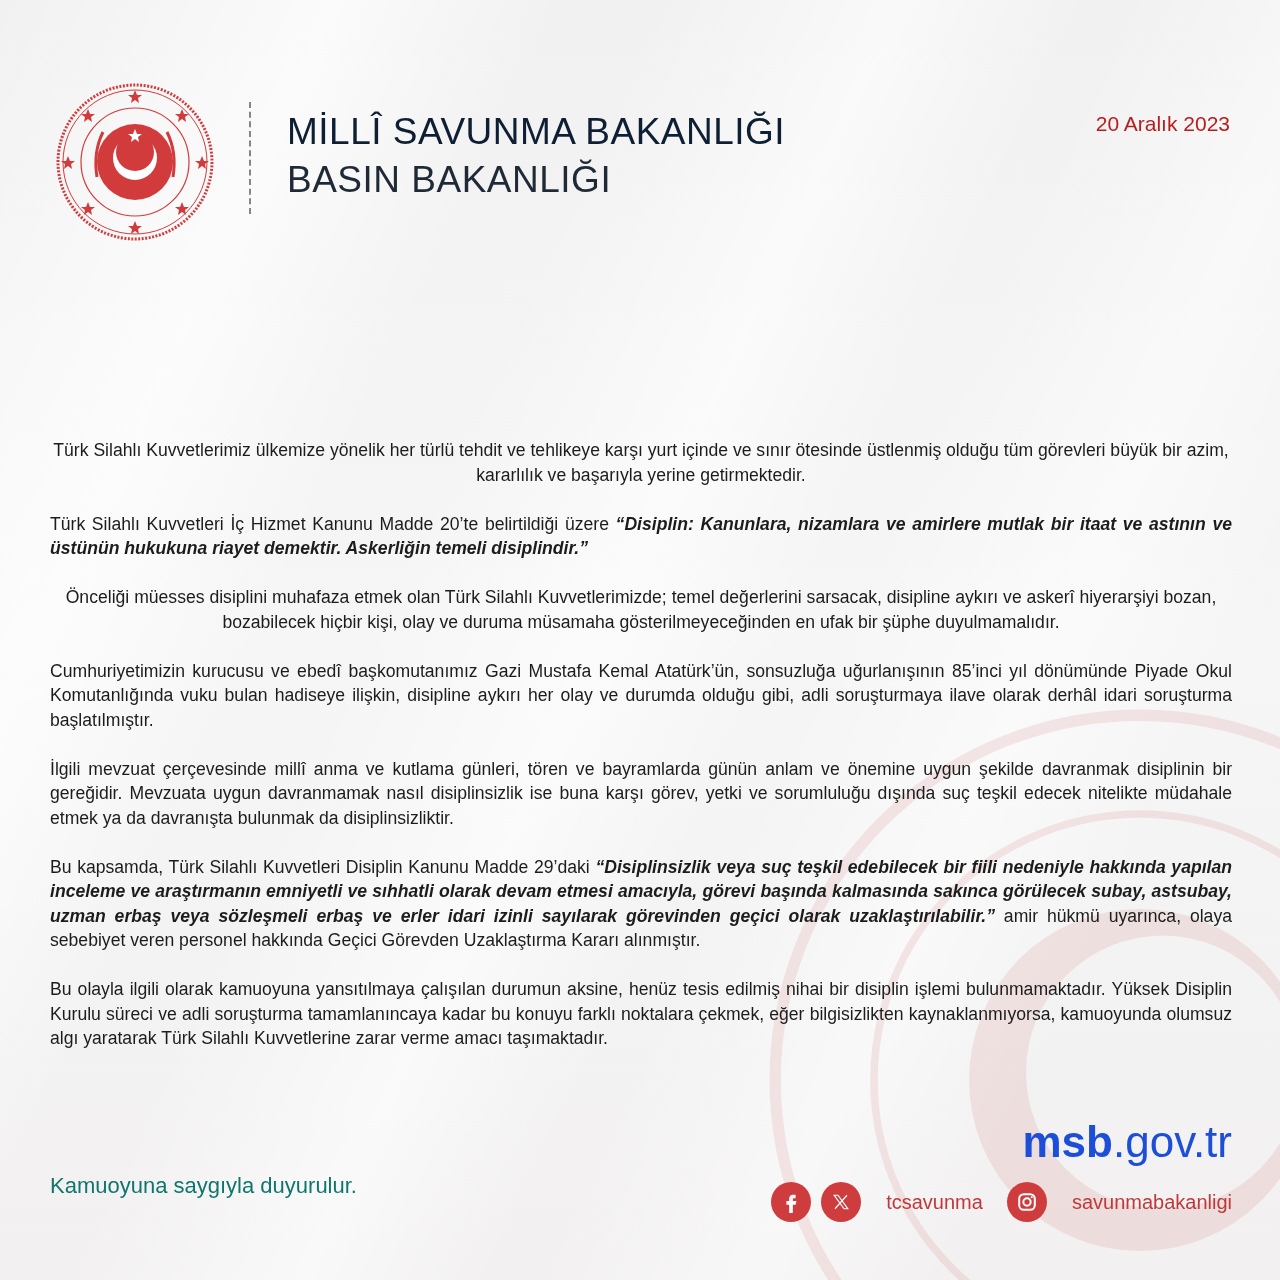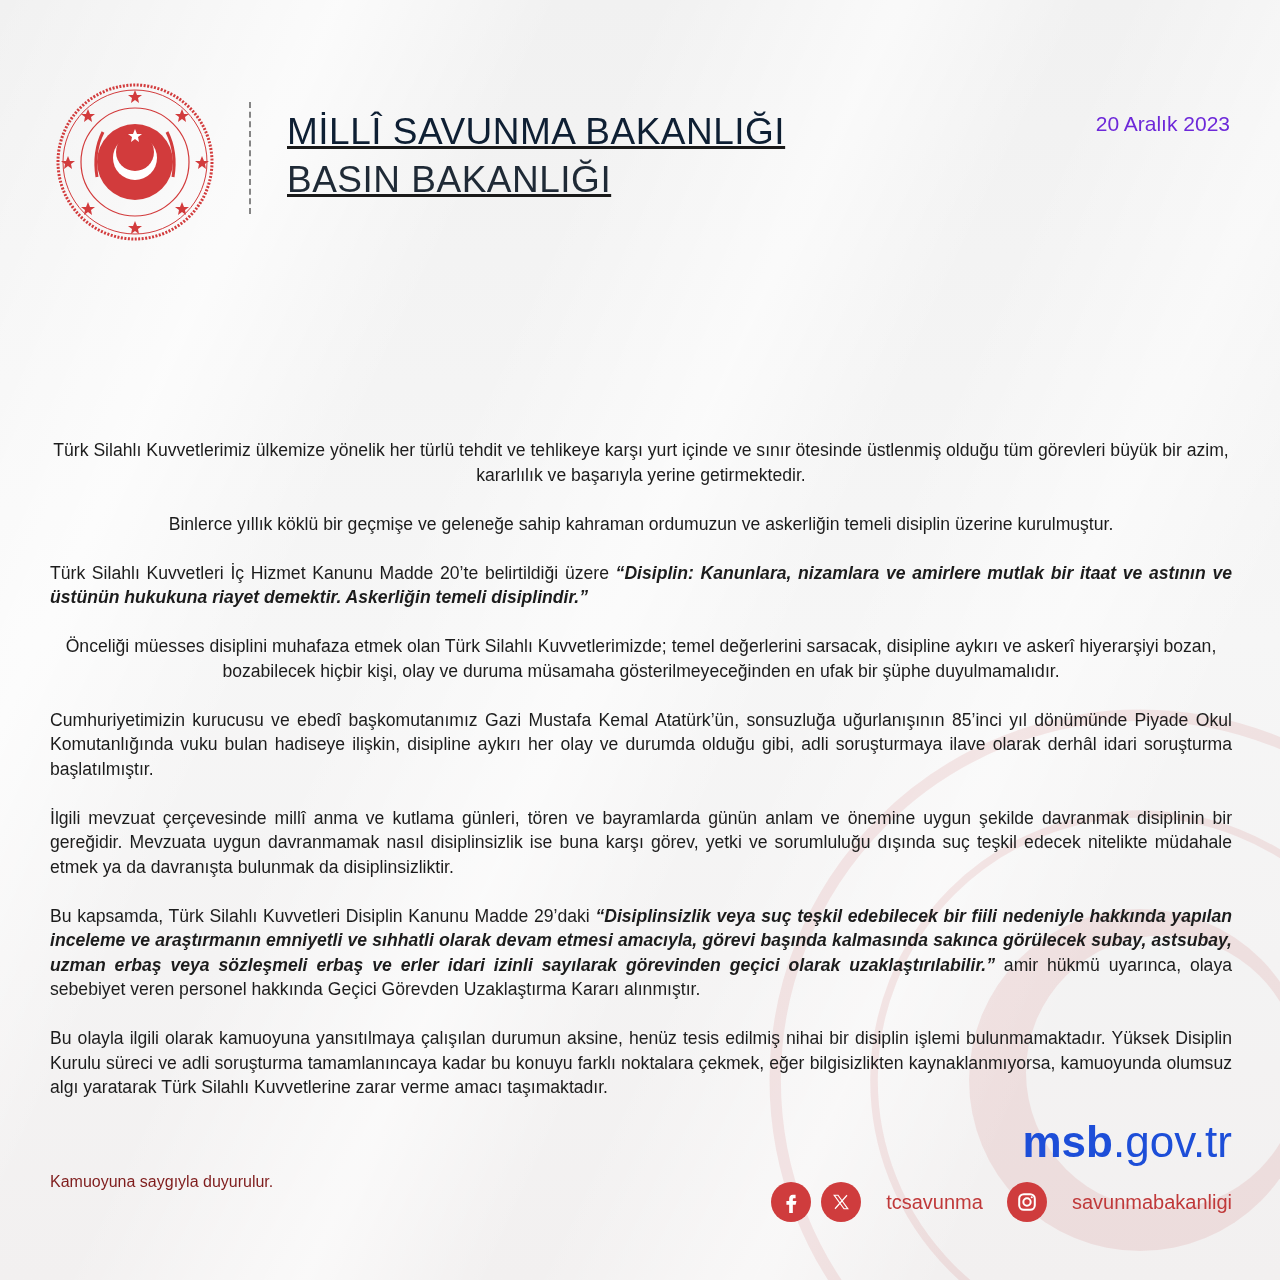--- a/index.html
+++ b/index.html
@@ -23,52 +23,52 @@
       z-index: 1; opacity: 0.10;
     }
     .layer { position: absolute; z-index: 2; }
 
     
     .logo { left: 55px; top: 82px; width: 160px; height: 160px; }
     .divider {
       left: 249px; top: 102px; width: 0; height: 112px;
       border-left: 2px dashed #555; opacity: 0.7;
     }
-    .title-block { left: 287px; top: 108px; text-decoration: underline; }
+    .title-block { left: 287px; top: 108px; }
     .org-name {
       font-size: 37px; font-weight: 400; letter-spacing: 0.5px;
       color: #0e1f33; line-height: 48px; white-space: nowrap;
     }
     .doc-type {
       font-size: 37px; font-weight: 400; letter-spacing: 0.5px;
       color: #1f2a36; line-height: 48px; white-space: nowrap;
     }
     .date {
-      right: 50px; top: 112px; font-size: 21px; color: #6d28d9; white-space: nowrap;
+      right: 50px; top: 112px; font-size: 21px; color: #b91c1c; white-space: nowrap;
     }
 
     
     .headline {
       left: 50px; top: 288px; width: 1210px;
       font-size: 41px; font-weight: 700; color: #d23b3c;
       line-height: 55px; letter-spacing: -1.2px;
     }
 
     
     .body-text {
       left: 50px; top: 438px; width: 1182px;
       font-size: 17.6px; line-height: 24.5px; color: #1c1c1c;
     }
     .body-text p { margin: 0 0 24.5px 0; text-align: justify; }
     .body-text p.left { text-align: center; }
     .body-text b { font-weight: 700; font-style: italic; }
 
     
     .closing {
-      left: 50px; top: 1173px; font-size: 16px; color: #7f1d1d; font-weight: 500; white-space: nowrap;
+      left: 50px; top: 1173px; font-size: 22px; color: #0f766e; font-weight: 500; white-space: nowrap;
     }
     .site {
       right: 48px; top: 1117px; font-size: 44px; color: #1d4ed8; white-space: nowrap;
     }
     .site .strong { font-weight: 700; }
     .social {
       right: 48px; top: 1182px; display: flex; align-items: center; gap: 10px;
     }
     .circle {
       width: 40px; height: 40px; border-radius: 50%; background: #cf3c3d;
@@ -118,21 +118,20 @@
   <div class="doc-type">BASIN BAKANLIĞI</div>
 </div>
 
 <div class="layer date">20 Aralık 2023</div>
 
 <div class="layer headline">
 </div>
 
 <div class="layer body-text">
   <p class="left">Türk Silahlı Kuvvetlerimiz ülkemize yönelik her türlü tehdit ve tehlikeye karşı yurt içinde ve sınır ötesinde üstlenmiş olduğu tüm görevleri büyük bir azim, kararlılık ve başarıyla yerine getirmektedir.</p>
-  <p class="left">Binlerce yıllık köklü bir geçmişe ve geleneğe sahip kahraman ordumuzun ve askerliğin temeli disiplin üzerine kurulmuştur.</p>
   <p><span>Türk Silahlı Kuvvetleri İç Hizmet Kanunu Madde 20’te belirtildiği üzere </span><b>“Disiplin: Kanunlara, nizamlara ve amirlere mutlak bir itaat ve astının ve üstünün hukukuna riayet demektir. Askerliğin temeli disiplindir.”</b></p>
   <p class="left">Önceliği müesses disiplini muhafaza etmek olan Türk Silahlı Kuvvetlerimizde; temel değerlerini sarsacak, disipline aykırı ve askerî hiyerarşiyi bozan, bozabilecek hiçbir kişi, olay ve duruma müsamaha gösterilmeyeceğinden en ufak bir şüphe duyulmamalıdır.</p>
   <p>Cumhuriyetimizin kurucusu ve ebedî başkomutanımız Gazi Mustafa Kemal Atatürk’ün, sonsuzluğa uğurlanışının 85’inci yıl dönümünde Piyade Okul Komutanlığında vuku bulan hadiseye ilişkin, disipline aykırı her olay ve durumda olduğu gibi, adli soruşturmaya ilave olarak derhâl idari soruşturma başlatılmıştır.</p>
   <p>İlgili mevzuat çerçevesinde millî anma ve kutlama günleri, tören ve bayramlarda günün anlam ve önemine uygun şekilde davranmak disiplinin bir gereğidir. Mevzuata uygun davranmamak nasıl disiplinsizlik ise buna karşı görev, yetki ve sorumluluğu dışında suç teşkil edecek nitelikte müdahale etmek ya da davranışta bulunmak da disiplinsizliktir.</p>
   <p><span>Bu kapsamda, Türk Silahlı Kuvvetleri Disiplin Kanunu Madde 29’daki </span><b>“Disiplinsizlik veya suç teşkil edebilecek bir fiili nedeniyle hakkında yapılan inceleme ve araştırmanın emniyetli ve sıhhatli olarak devam etmesi amacıyla, görevi başında kalmasında sakınca görülecek subay, astsubay, uzman erbaş veya sözleşmeli erbaş ve erler idari izinli sayılarak görevinden geçici olarak uzaklaştırılabilir.”</b><span> amir hükmü uyarınca, olaya sebebiyet veren personel hakkında Geçici Görevden Uzaklaştırma Kararı alınmıştır.</span></p>
   <p>Bu olayla ilgili olarak kamuoyuna yansıtılmaya çalışılan durumun aksine, henüz tesis edilmiş nihai bir disiplin işlemi bulunmamaktadır. Yüksek Disiplin Kurulu süreci ve adli soruşturma tamamlanıncaya kadar bu konuyu farklı noktalara çekmek, eğer bilgisizlikten kaynaklanmıyorsa, kamuoyunda olumsuz algı yaratarak Türk Silahlı Kuvvetlerine zarar verme amacı taşımaktadır.</p>
 </div>
 
 <div class="layer closing">Kamuoyuna saygıyla duyurulur.</div>
 

